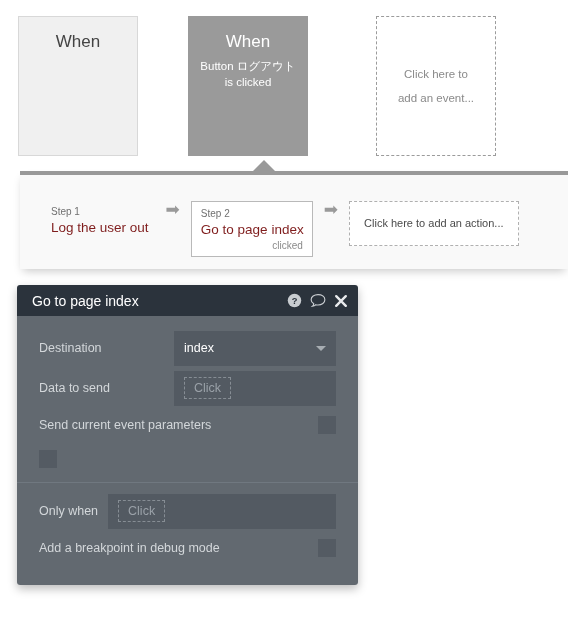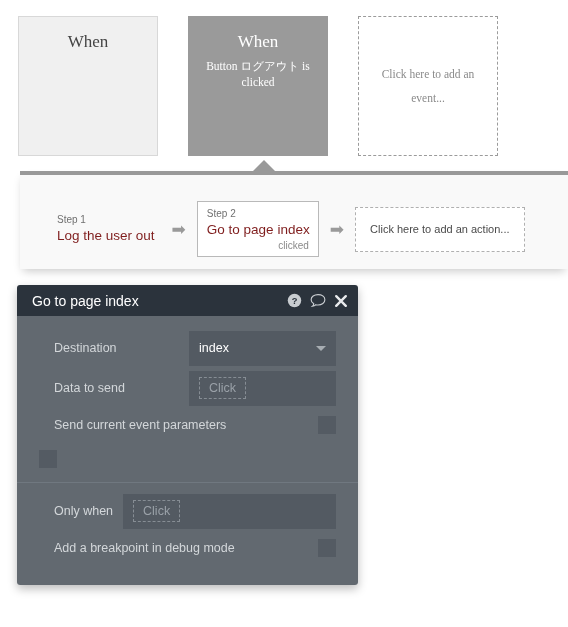--- a/index.html
+++ b/index.html
@@ -19,42 +19,41 @@
   
   #workflow-canvas {
     position: absolute;
     left: 0; top: 0;
     width: 568px;
     height: 170px;
   }
   .event-card {
     position: absolute;
     top: 16px;
-    width: 140px;
+    width: 120px;
     height: 140px;
     box-sizing: border-box;
     display: flex;
     flex-direction: column;
     align-items: center;
     padding-top: 14px;
     text-align: center;
-    font-family: Liberation Serif, serif;
   }
   .event-card.light {
     left: 18px;
     background: #f0f0f0;
     border: 1px solid #d8d8d8;
   }
   .event-card.selected {
     left: 188px;
     background: #9a9a9a;
     border: 1px solid #9a9a9a;
   }
   .event-card.empty {
-    left: 358px;
+    left: 376px;
     background: #ffffff;
     border: 1px dashed #9b9b9b;
     justify-content: center;
     padding-top: 0;
   }
   .card-title {
     font-size: 17px;
     color: #444444;
     line-height: 22px;
     margin-bottom: 5px;
@@ -91,24 +90,24 @@
     left: 253px;
     top: 160px;
     width: 0; height: 0;
     border-left: 11px solid transparent;
     border-right: 11px solid transparent;
     border-bottom: 11px solid #999999;
     z-index: 3;
   }
   #action-steps {
     position: absolute;
-    left: 37px;
+    left: 31px;
     top: 26px;
     display: flex;
-    align-items: center;
+    align-items: flex-start;
   }
   .step {
     box-sizing: border-box;
     position: relative;
   }
   .step.plain {
     padding: 4px 6px 4px 0;
   }
   .step.boxed {
     border: 1px solid #b9b9b9;
@@ -188,21 +187,20 @@
     display: flex;
     align-items: center;
     height: 28px;
     margin: 0 22px 12px 22px;
   }
   .field-label {
     font-size: 12.5px;
     color: #d3d7da;
     width: 135px;
     flex: none;
-    margin-left: 15px;
   }
   .field-label.auto { width: auto; margin-right: 10px; }
   .field-input {
     flex: 1;
     height: 35px;
     background: #535a62;
     display: flex;
     align-items: center;
     padding: 0 10px;
     box-sizing: border-box;

